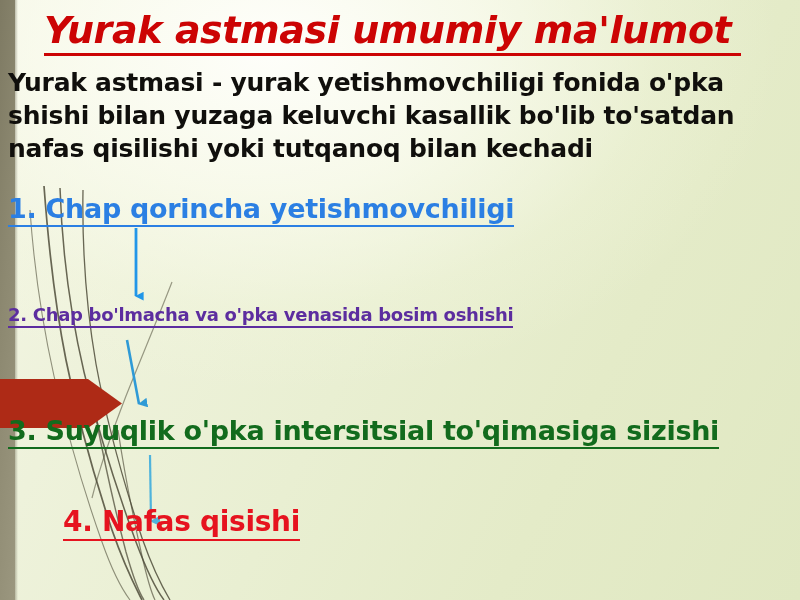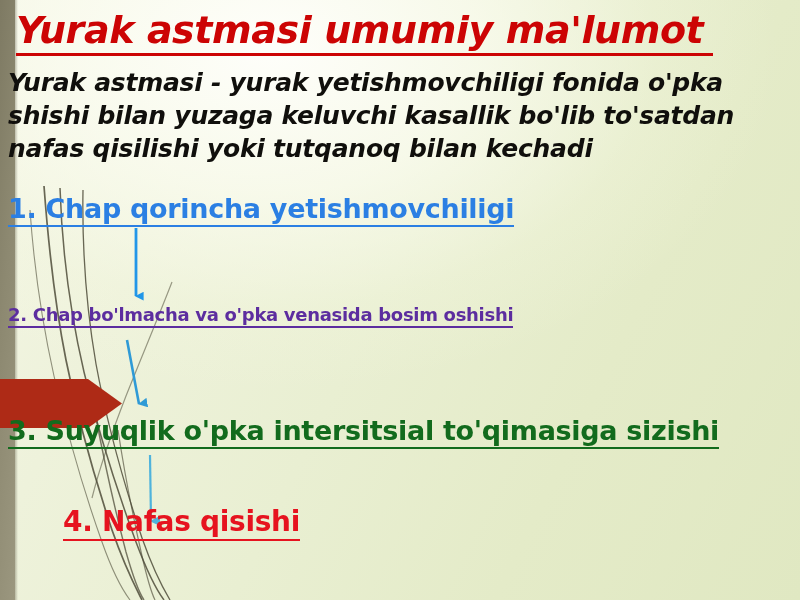--- a/index.html
+++ b/index.html
@@ -95,37 +95,37 @@
     position: absolute;
     left: 16px;
     top: 8px;
     width: 770px;
     font-size: 38px;
     font-weight: bold;
     font-style: italic;
     letter-spacing: -0.4px;
     color: #cc0404;
     white-space: nowrap;
+    padding-left: 28px;
   }
   .title .title-text {
     border-bottom: 3px solid #cc0404;
     padding-bottom: 2px;
     padding-right: 10px;
     display: inline-block;
     line-height: 1.05;
   }
 
   .lead {
     position: absolute;
     left: 8px;
     top: 66px;
     width: 790px;
     font-size: 25px;
     font-weight: bold;
-    font-style: italic;
     color: #100f0c;
     line-height: 1.32;
     letter-spacing: -0.25px;
   }
   .lead div { white-space: nowrap; }
 
   .step {
     position: absolute;
     font-weight: bold;
     white-space: nowrap;

